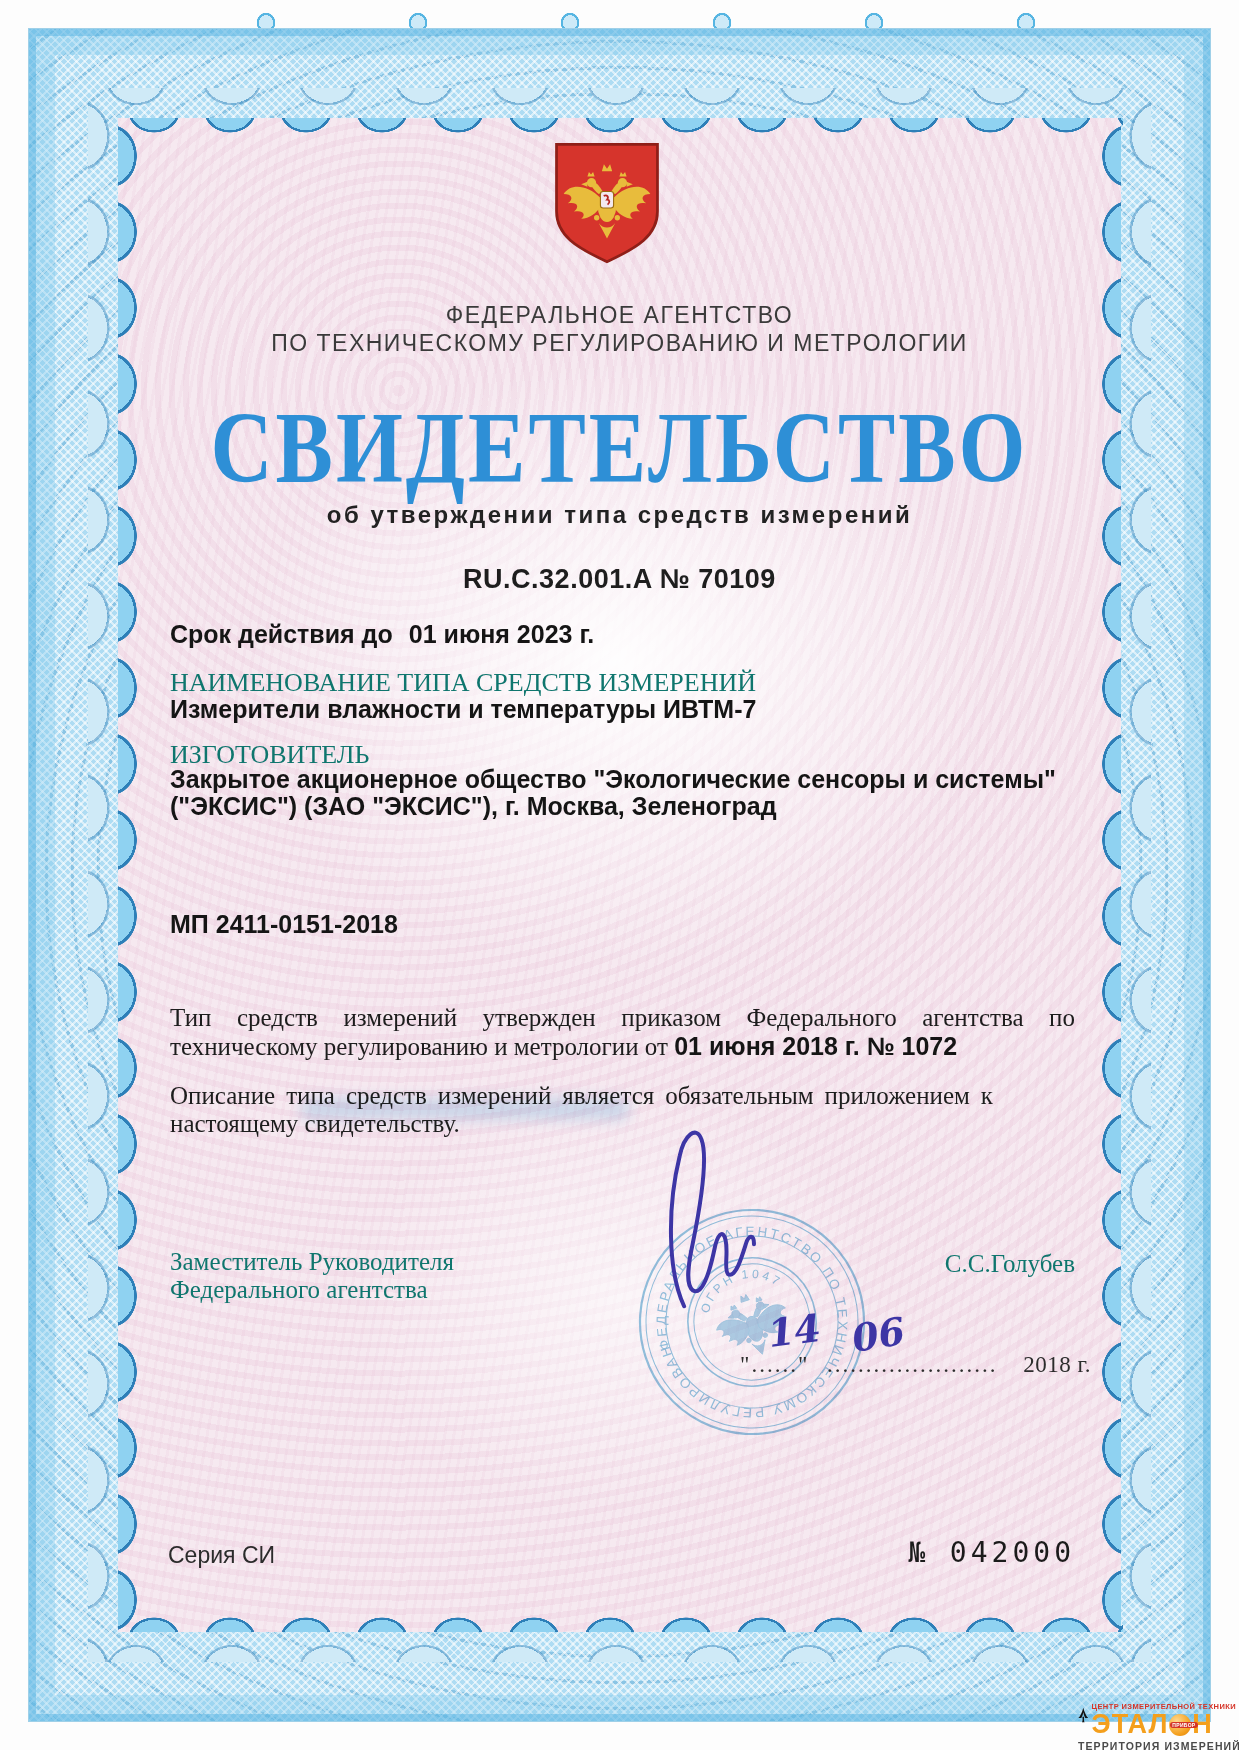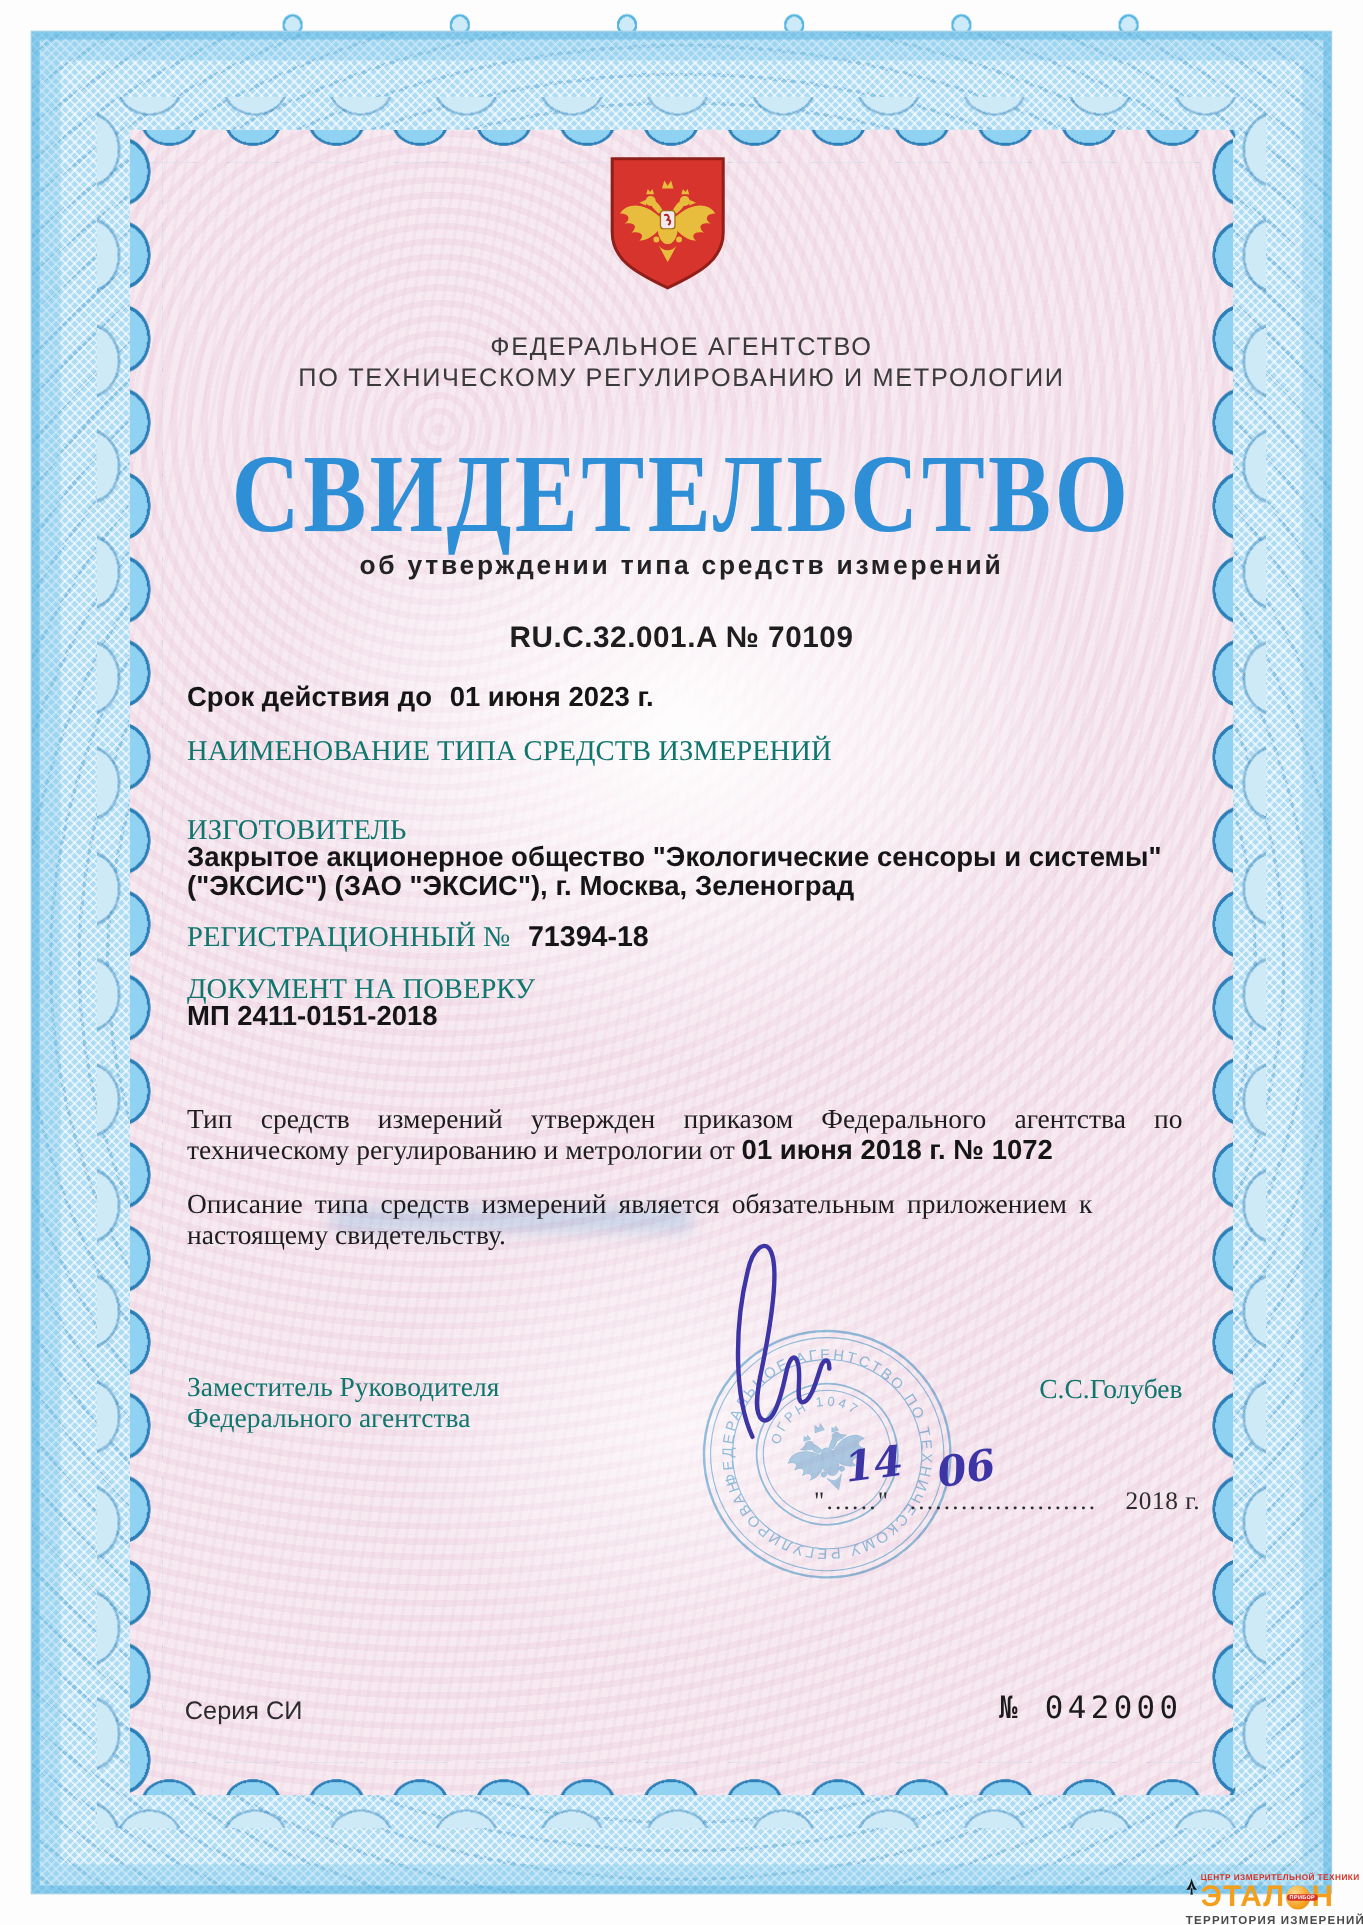--- a/index.html
+++ b/index.html
@@ -132,29 +132,26 @@
 
   <div class="abs ctr title" style="top:402px">СВИДЕТЕЛЬСТВО</div>
   <div class="abs ctr subtitle" style="top:501px">об утверждении типа средств измерений</div>
   <div class="abs ctr certno" style="top:564px">RU.C.32.001.A  №  70109</div>
 
   <div class="abs" style="left:170px;top:620px">
     <span class="val">Срок действия до</span><span class="row-gap"></span><span class="val">01 июня 2023 г.</span>
   </div>
 
   <div class="abs lbl" style="left:170px;top:668px">НАИМЕНОВАНИЕ ТИПА СРЕДСТВ ИЗМЕРЕНИЙ</div>
+  <div class="abs val" style="left:170px;top:695px">Измерители влажности и температуры ИВТМ-7</div>
 
   <div class="abs lbl" style="left:170px;top:740px">ИЗГОТОВИТЕЛЬ</div>
   <div class="abs val" style="left:170px;top:766px;width:890px;line-height:27px">Закрытое акционерное общество "Экологические сенсоры и системы" ("ЭКСИС") (ЗАО "ЭКСИС"), г. Москва, Зеленоград</div>
 
-  <div class="abs" style="left:170px;top:836px">
-    <span class="lbl">РЕГИСТРАЦИОННЫЙ №</span><span class="row-gap"></span><span class="val" style="font-size:26px">71394-18</span>
-  </div>
-
-  <div class="abs lbl" style="left:170px;top:884px">ДОКУМЕНТ НА ПОВЕРКУ</div>
+
   <div class="abs val" style="left:170px;top:910px">МП 2411-0151-2018</div>
 
 
   <div class="abs para" style="left:170px;top:1004px;width:905px">
     <span>Тип средств измерений утвержден приказом Федерального агентства по техническому регулированию и метрологии от </span><span class="val">01 июня 2018 г. № 1072</span>
   </div>
   <div class="abs para" style="left:170px;top:1082px;width:905px;padding-right:82px;box-sizing:border-box">Описание типа средств измерений является обязательным приложением к настоящему свидетельству.</div>
 
   <div class="smear"></div>
 

